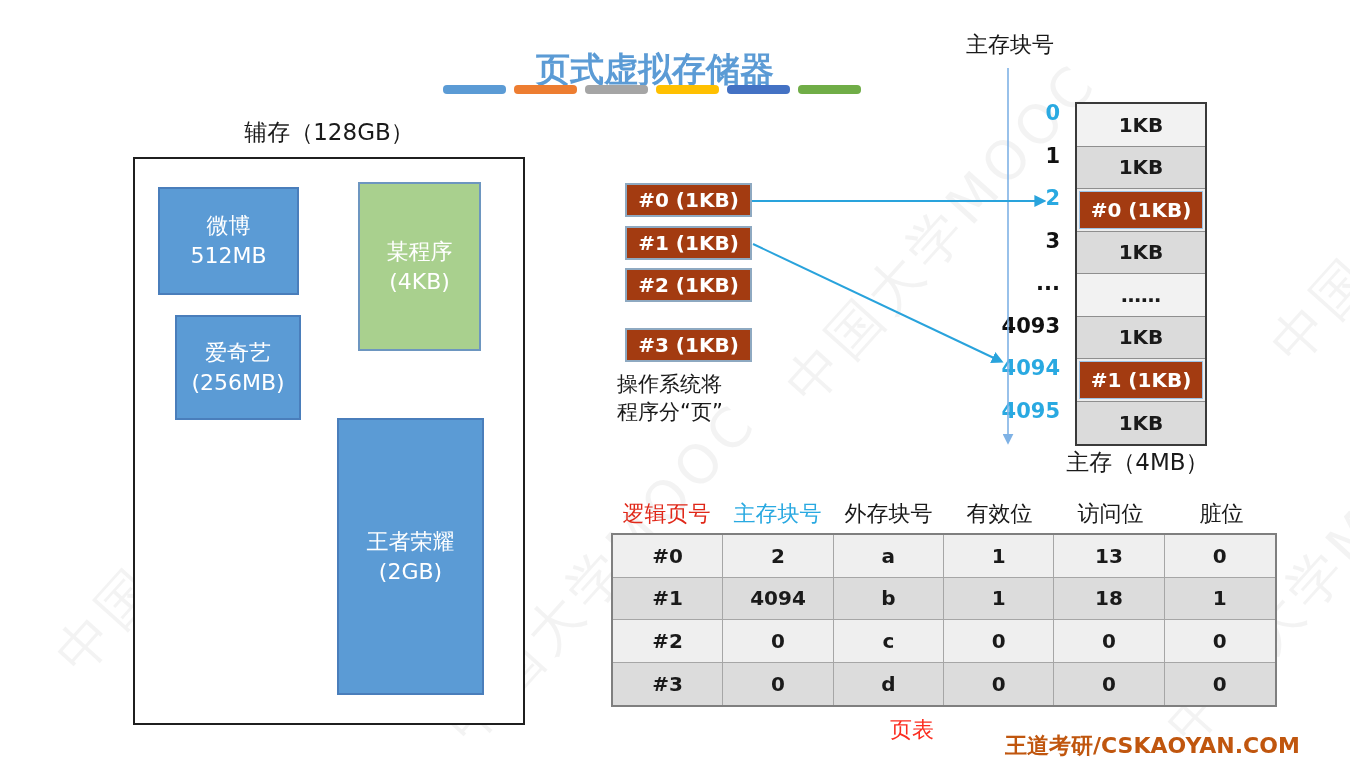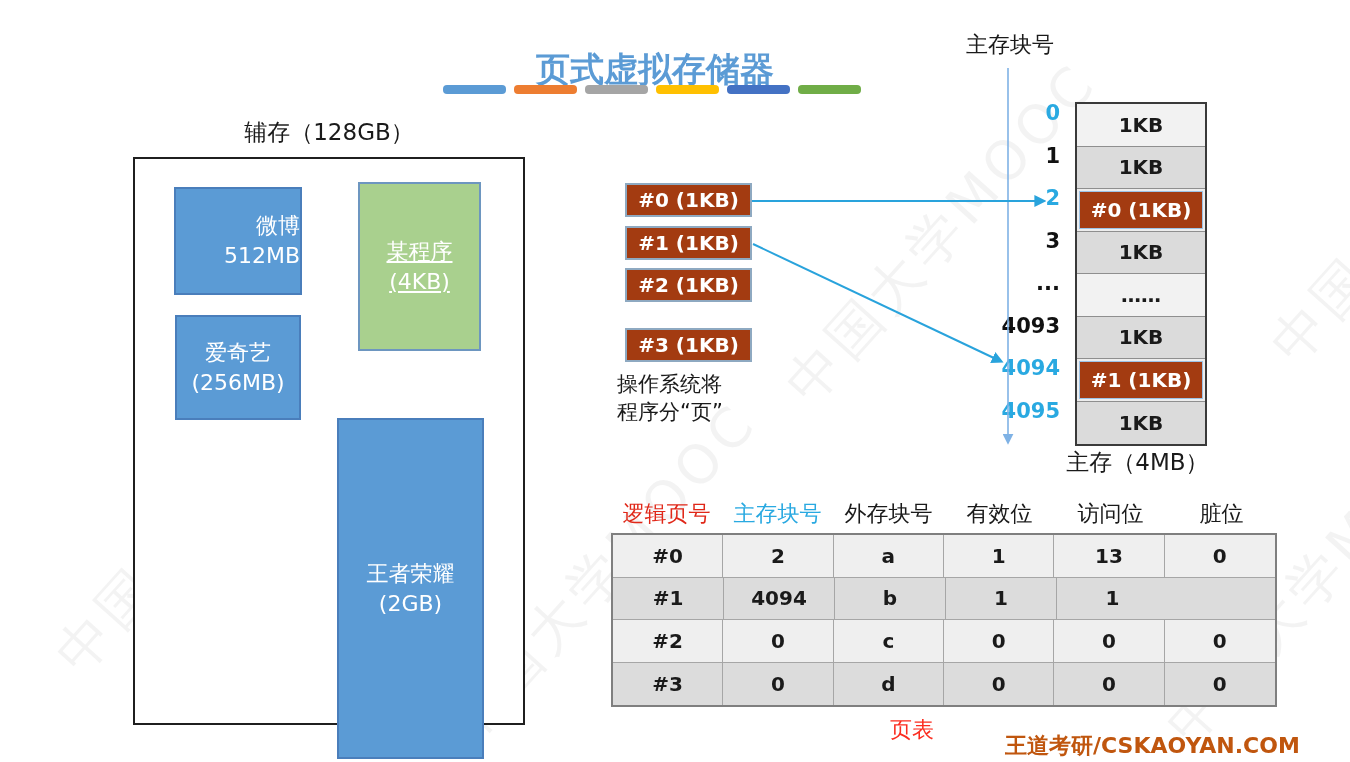--- a/index.html
+++ b/index.html
@@ -24,25 +24,25 @@
   .dash.d5{background:var(--dash5);} .dash.d6{background:var(--dash6);}
   
   .aux-label{position:absolute;left:133px;top:117px;width:392px;text-align:center;font-size:23px;}
   .aux-box{position:absolute;left:133px;top:157px;width:392px;height:568px;
     border:2px solid #1f1f1f;background:#fff;box-sizing:border-box;}
   .app{
     position:absolute;display:flex;flex-direction:column;align-items:center;justify-content:center;
     color:#fff;font-size:22px;line-height:30px;text-align:center;box-sizing:border-box;
     background:var(--app-blue);border:2px solid #4a7ebb;
   }
-  .app.green{background:var(--app-green);border-color:#6d96c0;text-decoration:underline;}
-  .app.a1{left:174px;top:187px;width:128px;height:108px;align-items:flex-end;}
+  .app.green{background:var(--app-green);border-color:#6d96c0;}
+  .app.a1{left:158px;top:187px;width:141px;height:108px;}
   .app.a2{left:358px;top:182px;width:123px;height:169px;}
   .app.a3{left:175px;top:315px;width:126px;height:105px;}
-  .app.a4{left:337px;top:418px;width:147px;height:341px;}
+  .app.a4{left:337px;top:418px;width:147px;height:277px;}
   
   .page-box{
     position:absolute;left:625px;width:127px;height:34px;box-sizing:border-box;
     background:var(--page-fill);border:2px solid #8ea9c1;color:#fff;
     display:flex;align-items:center;justify-content:center;font-size:20px;font-weight:600;
   }
   .page-box.p0{top:183px;} .page-box.p1{top:226px;}
   .page-box.p2{top:268px;} .page-box.p3{top:310px;margin-top:18px;}
   .pages-caption{position:absolute;left:617px;top:370px;font-size:21px;line-height:28px;}
   
@@ -207,20 +207,21 @@
       <span class="pt-c">a</span>
       <span class="pt-c">1</span>
       <span class="pt-c">13</span>
       <span class="pt-c">0</span>
     </div>
     <div class="pt-row shade-b">
       <span class="pt-c">#1</span>
       <span class="pt-c">4094</span>
       <span class="pt-c">b</span>
       <span class="pt-c">1</span>
+      <span class="pt-c">18</span>
       <span class="pt-c">1</span>
     </div>
     <div class="pt-row shade-a">
       <span class="pt-c">#2</span>
       <span class="pt-c">0</span>
       <span class="pt-c">c</span>
       <span class="pt-c">0</span>
       <span class="pt-c">0</span>
       <span class="pt-c">0</span>
     </div>

